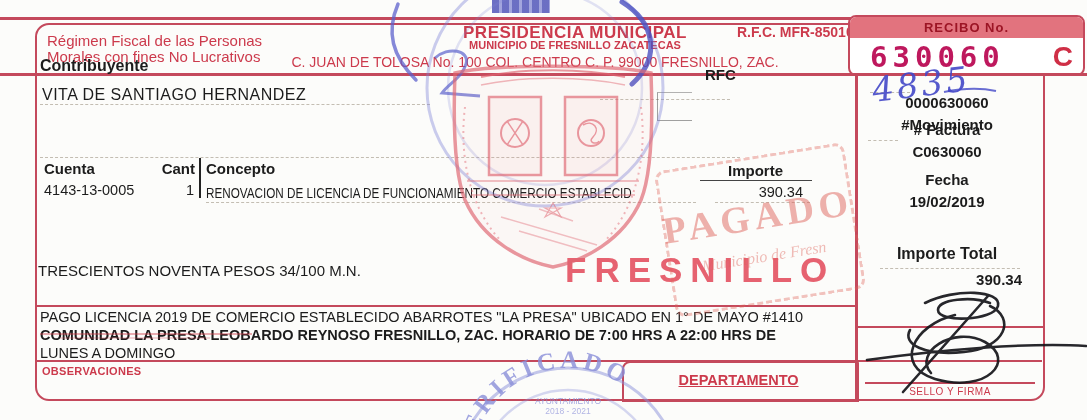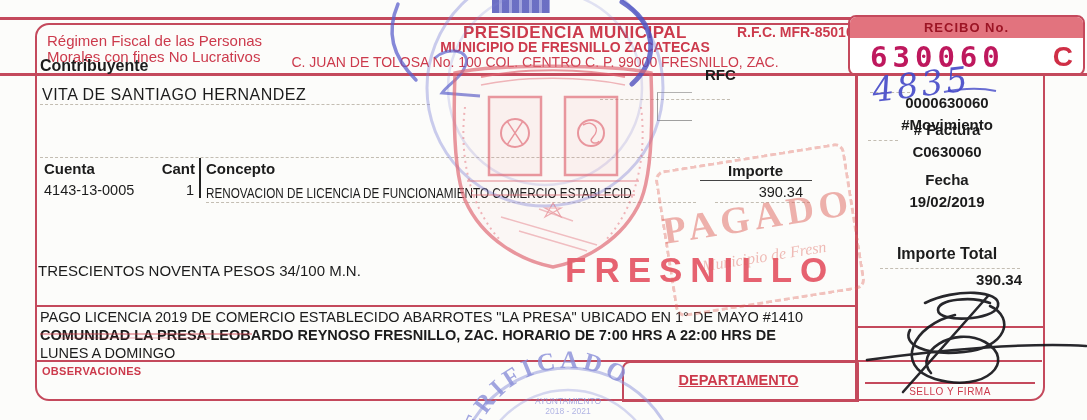--- a/index.html
+++ b/index.html
@@ -70,21 +70,21 @@
 <div class="page">
 
   <div class="rline" style="left:0;top:17px;width:851px;"></div>
 
   <div class="mainborder"></div>
 
   <div class="abs red" style="left:47px;top:32px;font-size:15px;">Régimen Fiscal de las Personas</div>
   <div class="abs red" style="left:47px;top:48px;font-size:15px;">Morales con fines No Lucrativos</div>
 
   <div class="abs red bold ctr" style="left:330px;top:23px;width:490px;font-size:17px;letter-spacing:.5px;">PRESIDENCIA MUNICIPAL</div>
-  <div class="abs red bold ctr" style="left:330px;top:39px;width:490px;font-size:14px;">MUNICIPIO DE FRESNILLO ZACATECAS</div>
+  <div class="abs red bold ctr" style="left:330px;top:39px;width:490px;font-size:11px;">MUNICIPIO DE FRESNILLO ZACATECAS</div>
   <div class="abs red ctr" style="left:245px;top:54px;width:580px;font-size:14px;">C. JUAN DE TOLOSA   No. 100    COL. CENTRO    C. P. 99000    FRESNILLO, ZAC.</div>
 
   <div class="abs red bold" style="left:737px;top:24px;font-size:14px;">R.F.C. MFR-850101-5M4</div>
 
   <div class="recibobox">
     <div class="reciboband">RECIBO No.</div>
     <div class="recibonum">
       <span class="digits">630060</span>
       <span class="serie">C</span>
     </div>

